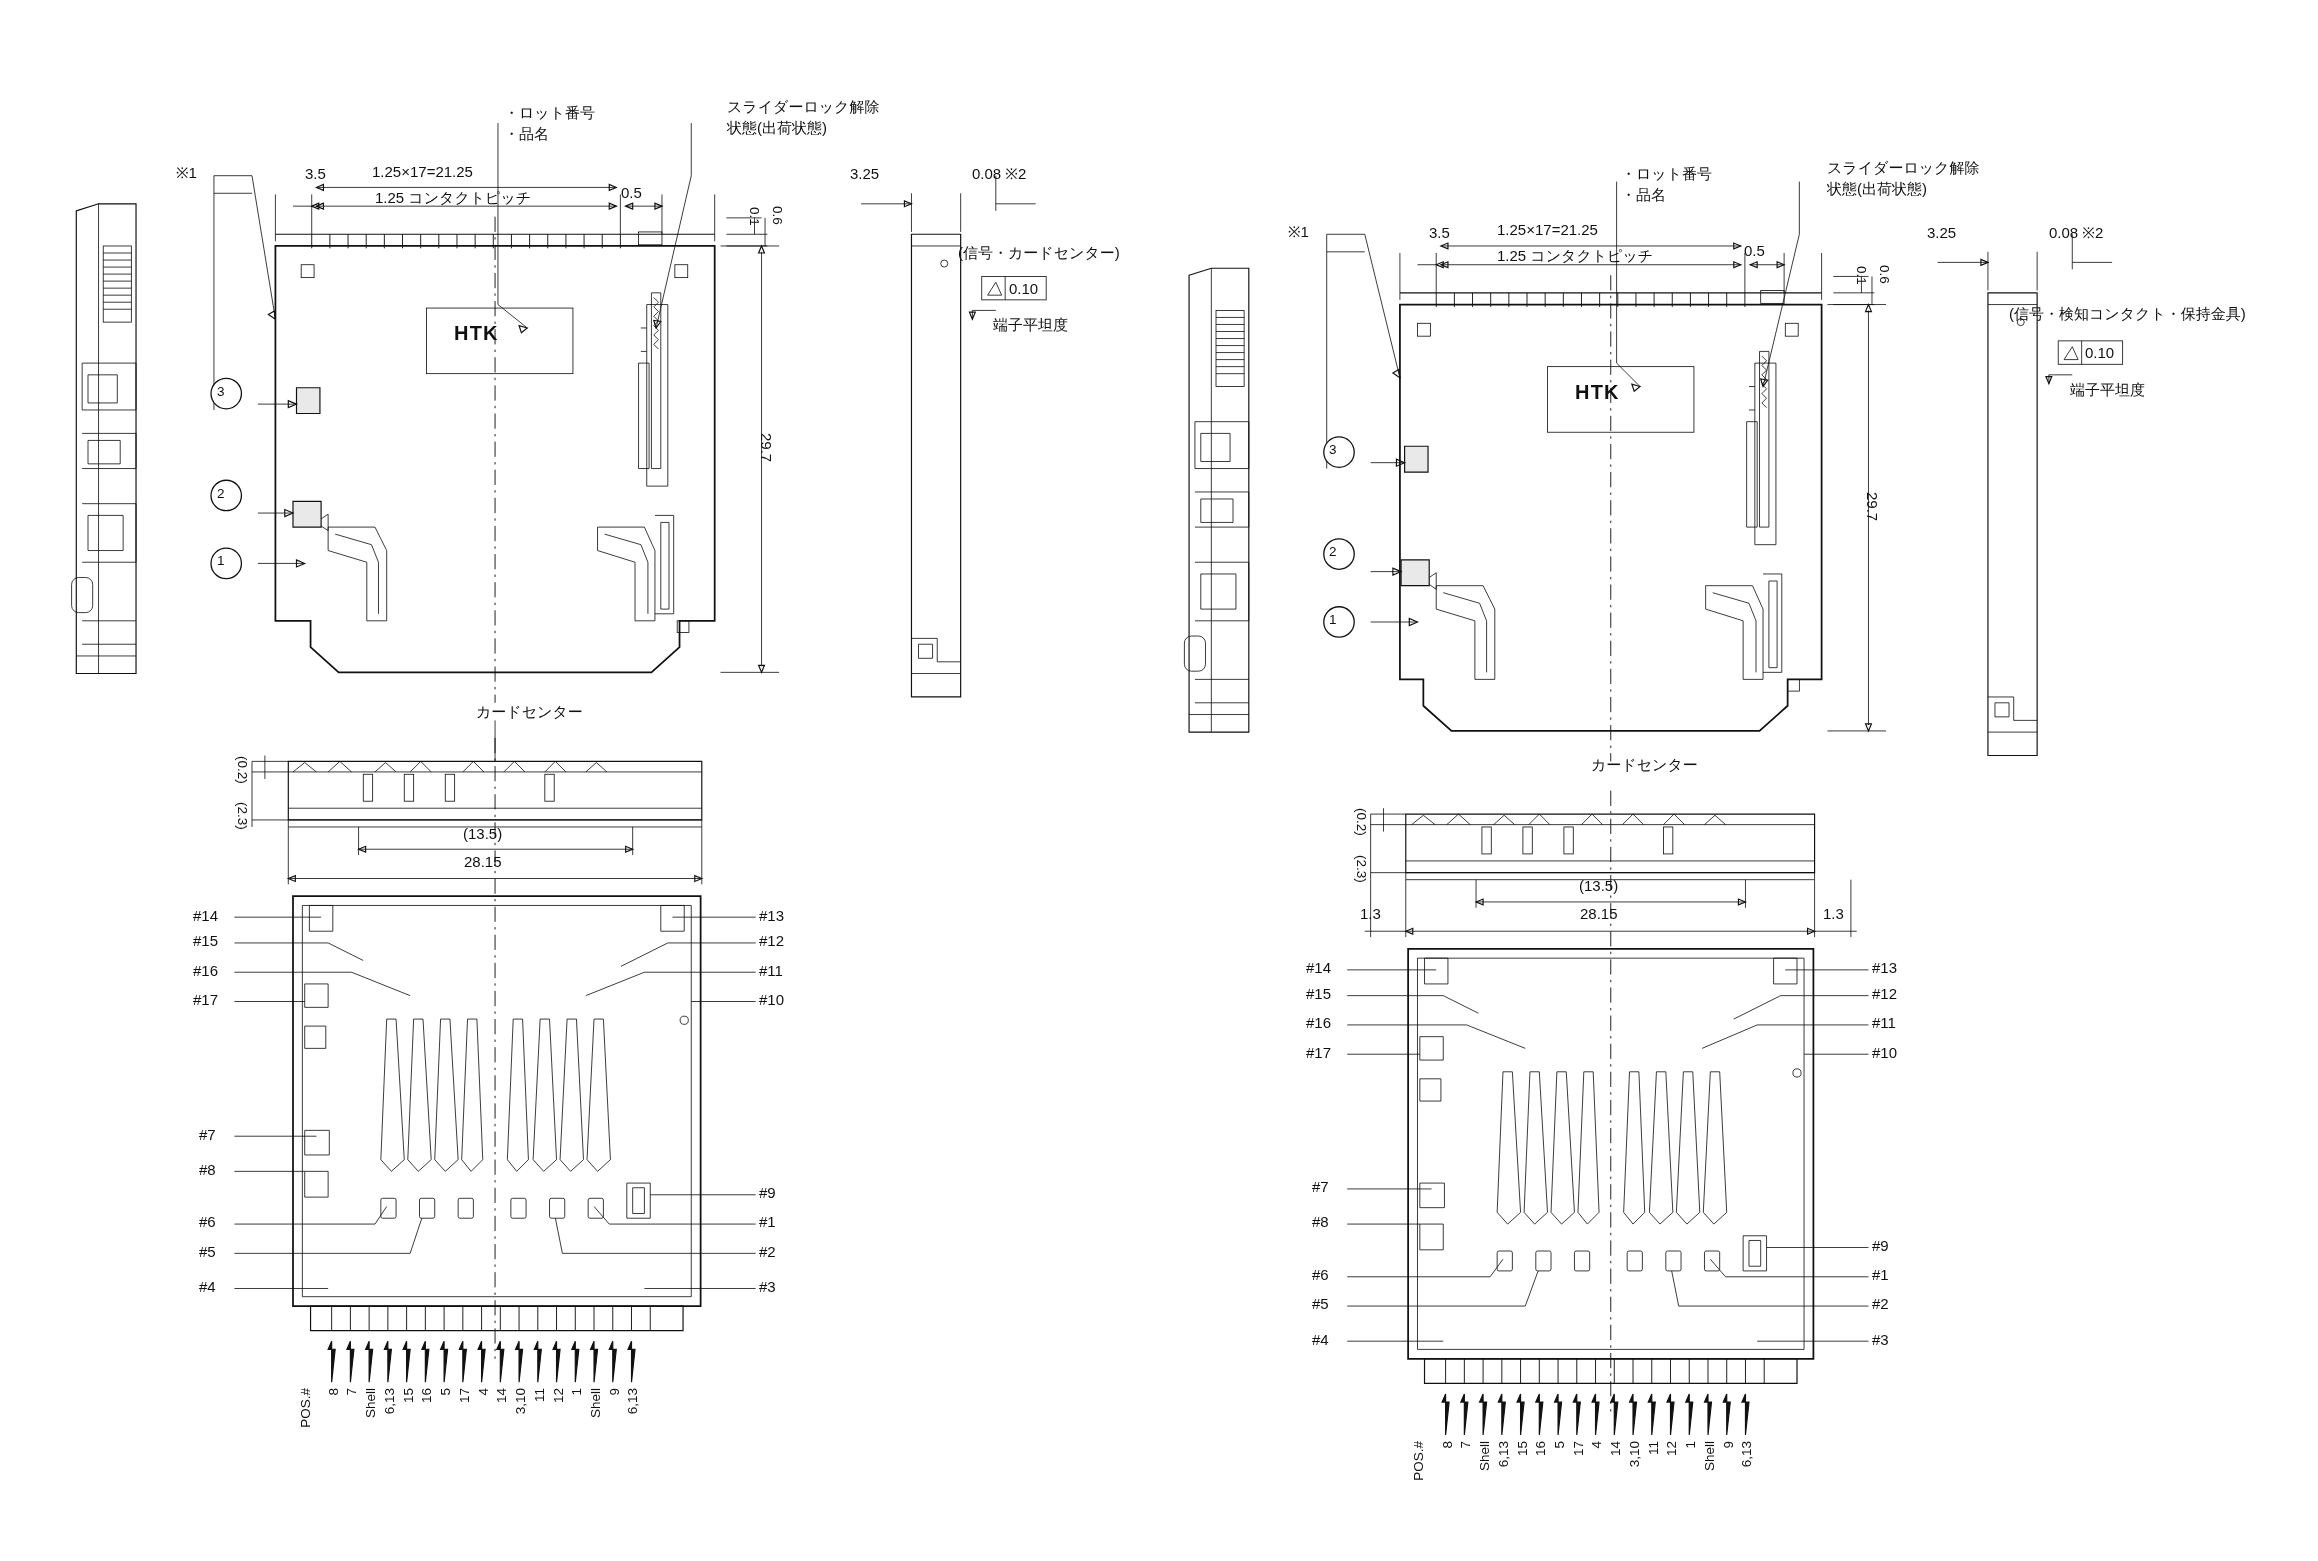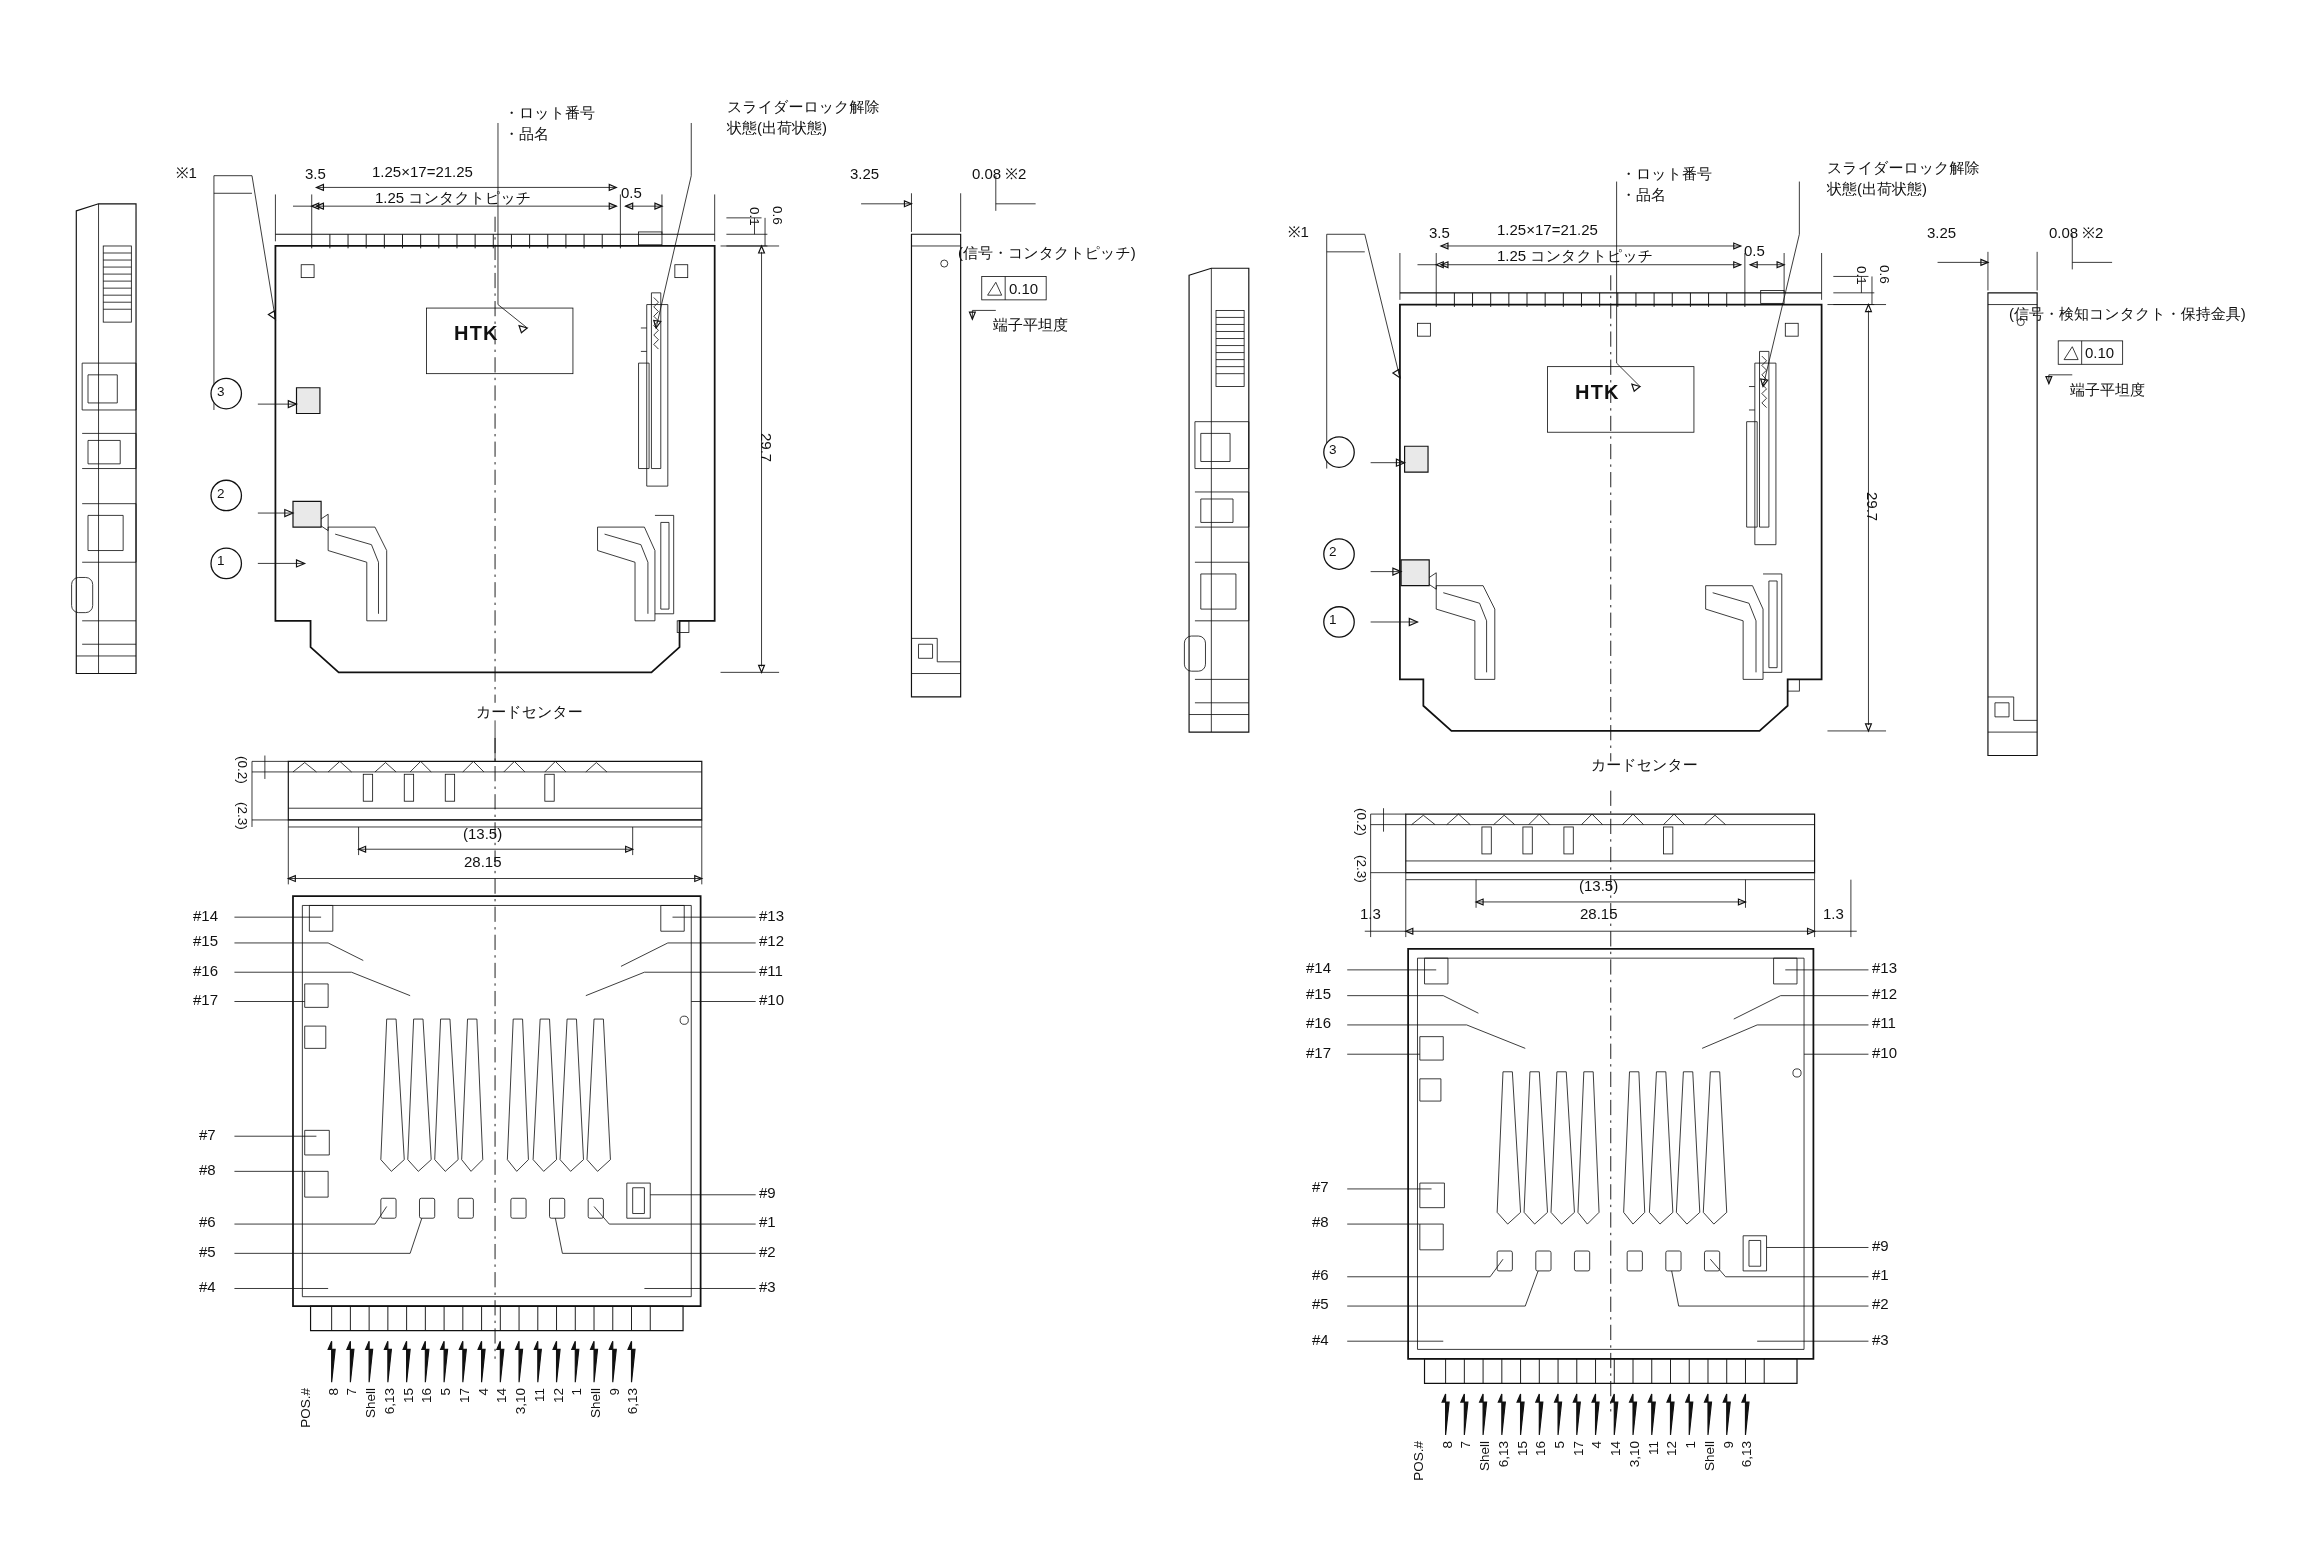--- a/index.html
+++ b/index.html
@@ -534,21 +534,21 @@
 
 <div class="lbl" style="left:305px;top:165px;">3.5</div>
 <div class="lbl" style="left:372px;top:163px;">1.25×17=21.25</div>
 <div class="lbl" style="left:375px;top:189px;">1.25 コンタクトピッチ</div>
 <div class="lbl" style="left:621px;top:184px;">0.5</div>
 <div class="lbl s vert" style="left:745px;top:207px;">0.1</div>
 <div class="lbl s vert" style="left:768px;top:206px;">0.6</div>
 <div class="lbl vert" style="left:756px;top:433px;">29.7</div>
 <div class="lbl" style="left:850px;top:165px;">3.25</div>
 <div class="lbl" style="left:972px;top:165px;">0.08 ※2</div>
-<div class="lbl" style="left:958px;top:244px;">(信号・コンタクトピッチ)</div>
+<div class="lbl" style="left:958px;top:244px;">(信号・カードセンター)</div>
 <div class="lbl" style="left:1009px;top:280px;">0.10</div>
 <div class="lbl" style="left:993px;top:316px;">端子平坦度</div>
 <div class="lbl" style="left:454px;top:321px;font-weight:bold;font-size:20px;letter-spacing:1.2px;">HTK</div>
 
 <div class="lbl s" style="left:217px;top:384px;">3</div>
 <div class="lbl s" style="left:217px;top:486px;">2</div>
 <div class="lbl s" style="left:217px;top:553px;">1</div>
 
 <div class="lbl s vert" style="left:233px;top:756px;">(0.2)</div>
 <div class="lbl s vert" style="left:233px;top:802px;">(2.3)</div>

